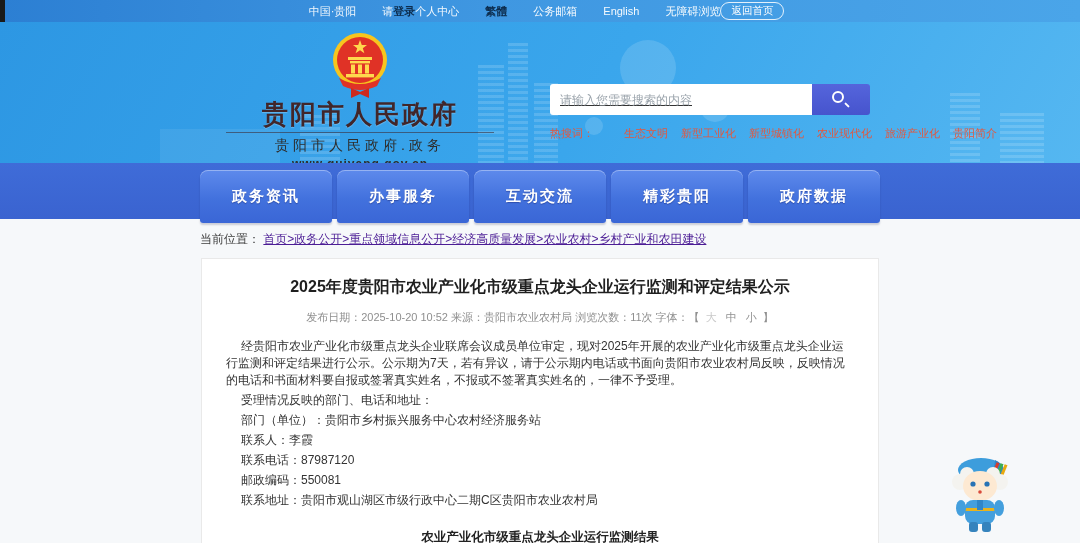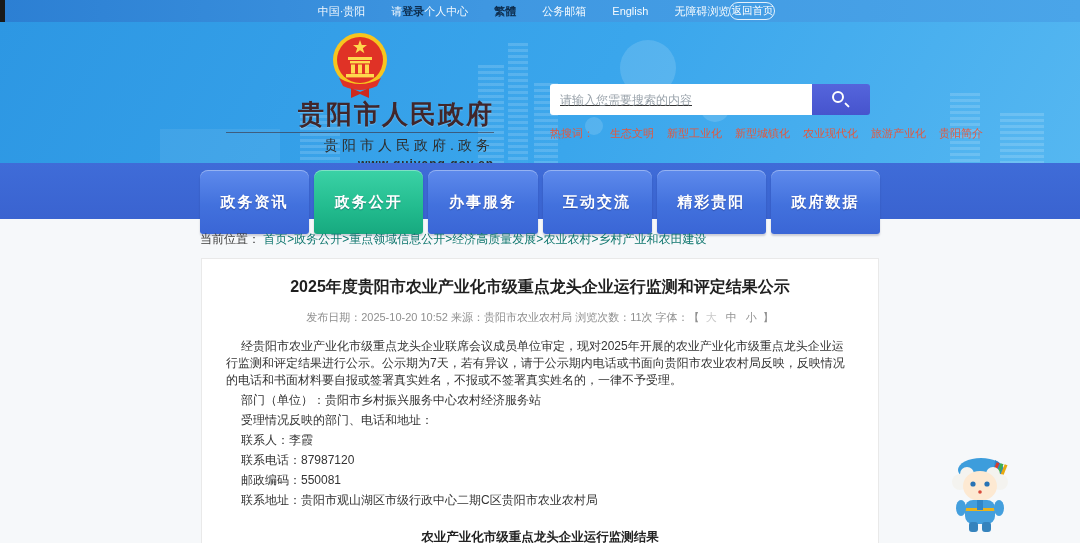--- a/index.html
+++ b/index.html
@@ -8,60 +8,60 @@
   .container { width:680px; margin:0 auto; position:relative; }
 
   
   .topbar { height:22px; background:linear-gradient(90deg,#2c7fd3 0%,#3f97e1 45%,#4aa5e9 100%); position:relative; }
   .topbar .corner { position:absolute; left:0; top:0; width:5px; height:22px; background:#1a1a1a; }
   .topbar-inner { display:flex; align-items:center; height:22px; justify-content:center; }
   .topbar-left { display:flex; align-items:center; gap:26px; padding-left:13px; }
   .topbar-left span { color:rgba(255,255,255,.95); font-size:11px; cursor:pointer; white-space:nowrap; }
   .topbar-left .strong { color:#0d2d4e; font-weight:bold; }
   .home-btn { background:transparent; border:1px solid rgba(255,255,255,.85); color:#fff; font-size:10.5px;
-              border-radius:9px; padding:2px 1px; cursor:pointer; line-height:1.1; }
+              border-radius:9px; padding:2px 10px; cursor:pointer; line-height:1.1; }
 
   
   .header { height:141px; background:linear-gradient(120deg,#2d97e3 0%,#3aa6ec 55%,#55b7f1 100%); position:relative; overflow:hidden; }
   .bokeh { position:absolute; border-radius:50%; background:rgba(255,255,255,.14); }
   .bld { position:absolute; background:rgba(255,255,255,.12); bottom:0; }
   .bld.win { background:repeating-linear-gradient(180deg,rgba(255,255,255,.16) 0 3px,rgba(255,255,255,.02) 3px 6px); }
   .header-inner { height:141px; position:relative; }
 
-  .brand { position:absolute; left:26px; top:8px; width:268px; text-align:right; }
+  .brand { position:absolute; left:26px; top:8px; width:268px; text-align:center; }
   .brand .emblem { display:block; margin:0 auto; }
   .brand-title { font-size:26px; font-weight:bold; color:#41262a; letter-spacing:2px; line-height:1.1;
                  text-shadow:0 1px 1px rgba(255,255,255,.25); border-bottom:1px solid rgba(60,35,40,.55); padding-bottom:3px; }
   .brand-sub { font-size:14px; font-weight:normal; color:#2e2e2e; letter-spacing:4px; margin-top:4px; }
   .brand-url { font-size:12px; font-weight:bold; color:#2e2e2e; letter-spacing:1px; margin-top:2px; }
 
   .search-area { position:absolute; left:350px; top:62px; width:320px; }
   .search-row { display:flex; height:31px; }
   .search-input { flex:1; border:none; outline:none; border-radius:3px 0 0 3px; padding:0 10px; font-size:12px; color:#333;text-decoration:underline; }
   .search-input::placeholder { color:#9aa3ab; }
   .search-btn { width:58px; border:none; background:linear-gradient(180deg,#5565dc,#4654cd); border-radius:0 3px 3px 0; cursor:pointer; position:relative; }
   .mag { position:absolute; left:20px; top:7px; width:12px; height:12px; border:2px solid #fff; border-radius:50%; }
   .mag::after { content:""; position:absolute; left:10px; top:11px; width:6px; height:2px; background:#fff; transform:rotate(45deg); border-radius:1px; }
-  .hotwords { margin-top:11px; display:flex; gap:16px; font-size:11px; white-space:nowrap; }
+  .hotwords { margin-top:11px; display:flex; gap:30px; font-size:11px; white-space:nowrap; }
   .hotwords .hw-label { color:#e4573d; }
   .hotwords .hotword { color:#e4573d; text-decoration:none; cursor:pointer; }
 
   
   .navbar { height:56px; background:linear-gradient(180deg,#3f6cd8,#3a63d0); }
   .nav-inner { display:flex; gap:5px; padding-top:7px; height:56px; }
-  .nav-tile { flex:1; height:64px; border-radius:8px 8px 3px 3px; background:linear-gradient(180deg,#5e8aec 0%,#4271dd 55%,#3a66d6 100%);
+  .nav-tile { flex:1; height:53px; border-radius:8px 8px 3px 3px; background:linear-gradient(180deg,#5e8aec 0%,#4271dd 55%,#3a66d6 100%);
               box-shadow:inset 0 1px 0 rgba(255,255,255,.35), 0 2px 2px rgba(0,0,50,.18);
               display:flex; align-items:center; justify-content:center; cursor:pointer; }
   .nav-tile span { color:#fff; font-size:15px; font-weight:bold; letter-spacing:2px; text-shadow:0 1px 1px rgba(0,0,60,.3); }
   .nav-tile.active { background:linear-gradient(180deg,#3bd2a6 0%,#22bb8e 60%,#17a97f 100%); }
 
   
   .breadcrumb { padding:12px 0 10px; font-size:12px; color:#3d3d3d; }
   .breadcrumb .bc-label { color:#3d3d3d; }
-  .breadcrumb .bc-path { color:#0f766e; }
+  .breadcrumb .bc-path { color:#4c1d95;text-decoration:underline; }
 
   
   .card { width:678px; margin:0 auto; background:#fff; border:1px solid #e9e9e9; padding:14px 24px 30px; min-height:300px; }
   .art-title { text-align:center; font-size:16px; font-weight:bold; color:#1f1f1f; margin:4px 0 12px; }
   .art-meta { text-align:center; font-size:11px; color:#8f8f8f; margin-bottom:13px; white-space:nowrap; }
   .art-meta b { font-weight:normal; color:#8f8f8f; }
   .font-sizes { display:inline; }
   .font-sizes .fs { margin:0 3px; cursor:pointer; color:#8f8f8f; }
   .font-sizes .fs:first-child { color:#c9c9c9; }
   .body-p { font-size:12px; line-height:1.42; color:#333; margin-bottom:3px; text-indent:15px; }
@@ -149,23 +149,20 @@
     </div>
   </div>
 </div>
 
 <div class="navbar">
   <div class="container nav-inner">
   <div class="nav-tile">
         <span>政务资讯</span>
       </div>
 
-  <div class="nav-tile active">
-        <span>政务公开</span>
-      </div>
 
   <div class="nav-tile">
         <span>办事服务</span>
       </div>
 
   <div class="nav-tile">
         <span>互动交流</span>
       </div>
 
 
@@ -195,23 +192,23 @@
 
   <span class="fs">中</span>
 
   <span class="fs">小</span>
 </span><b>】</b>
   </div>
 
   <div>
   <p class="body-p">经贵阳市农业产业化市级重点龙头企业联席会议成员单位审定，现对2025年开展的农业产业化市级重点龙头企业运行监测和评定结果进行公示。公示期为7天，若有异议，请于公示期内电话或书面向贵阳市农业农村局反映，反映情况的电话和书面材料要自报或签署真实姓名，不报或不签署真实姓名的，一律不予受理。</p>
 
+  <p class="body-p">受理情况反映的部门、电话和地址：</p>
+
   <p class="body-p">部门（单位）：贵阳市乡村振兴服务中心农村经济服务站</p>
-
-  <p class="body-p">受理情况反映的部门、电话和地址：</p>
 
   <p class="body-p">联系人：李霞</p>
 
   <p class="body-p">联系电话：87987120</p>
 
   <p class="body-p">邮政编码：550081</p>
 
   <p class="body-p">联系地址：贵阳市观山湖区市级行政中心二期C区贵阳市农业农村局</p>
 </div>
 

